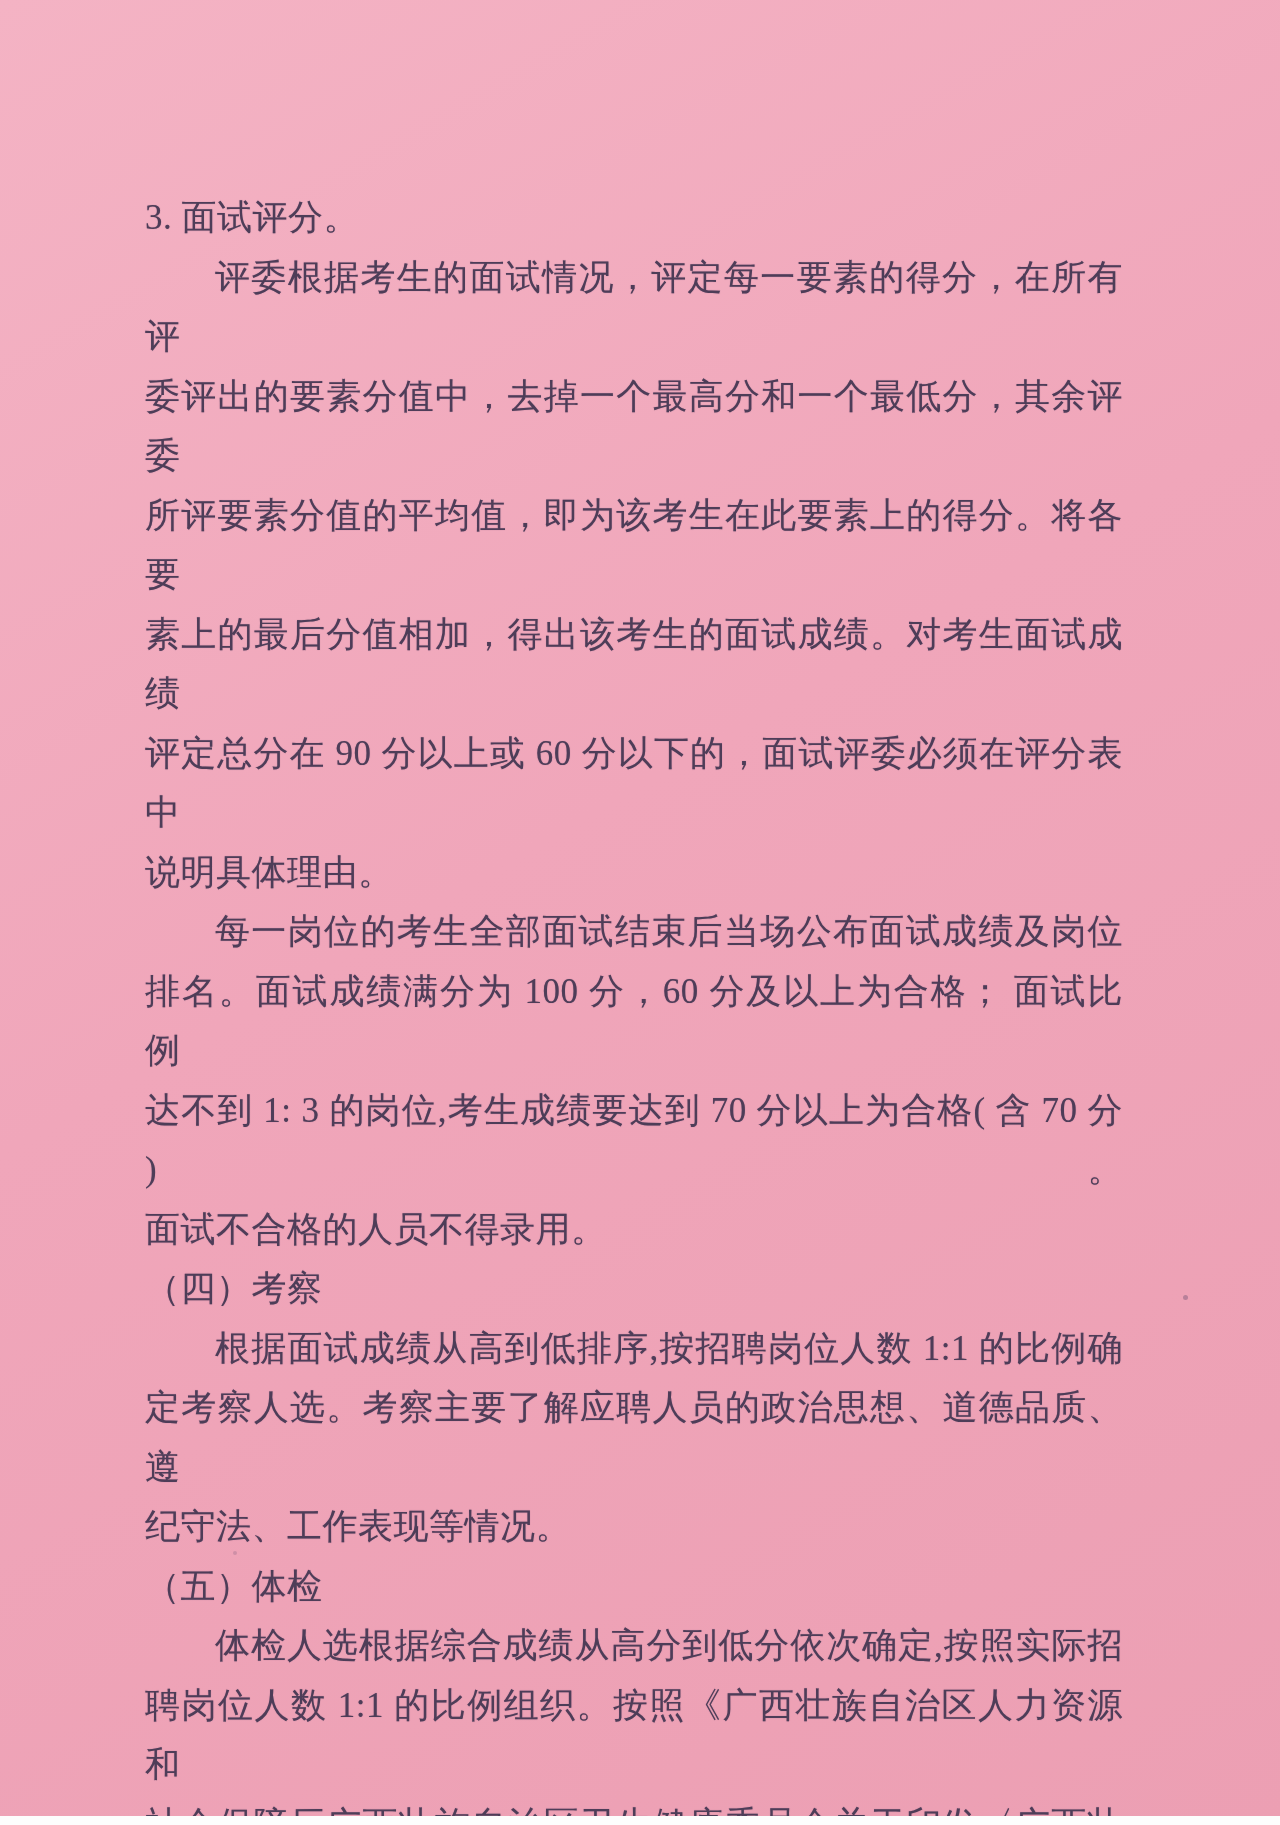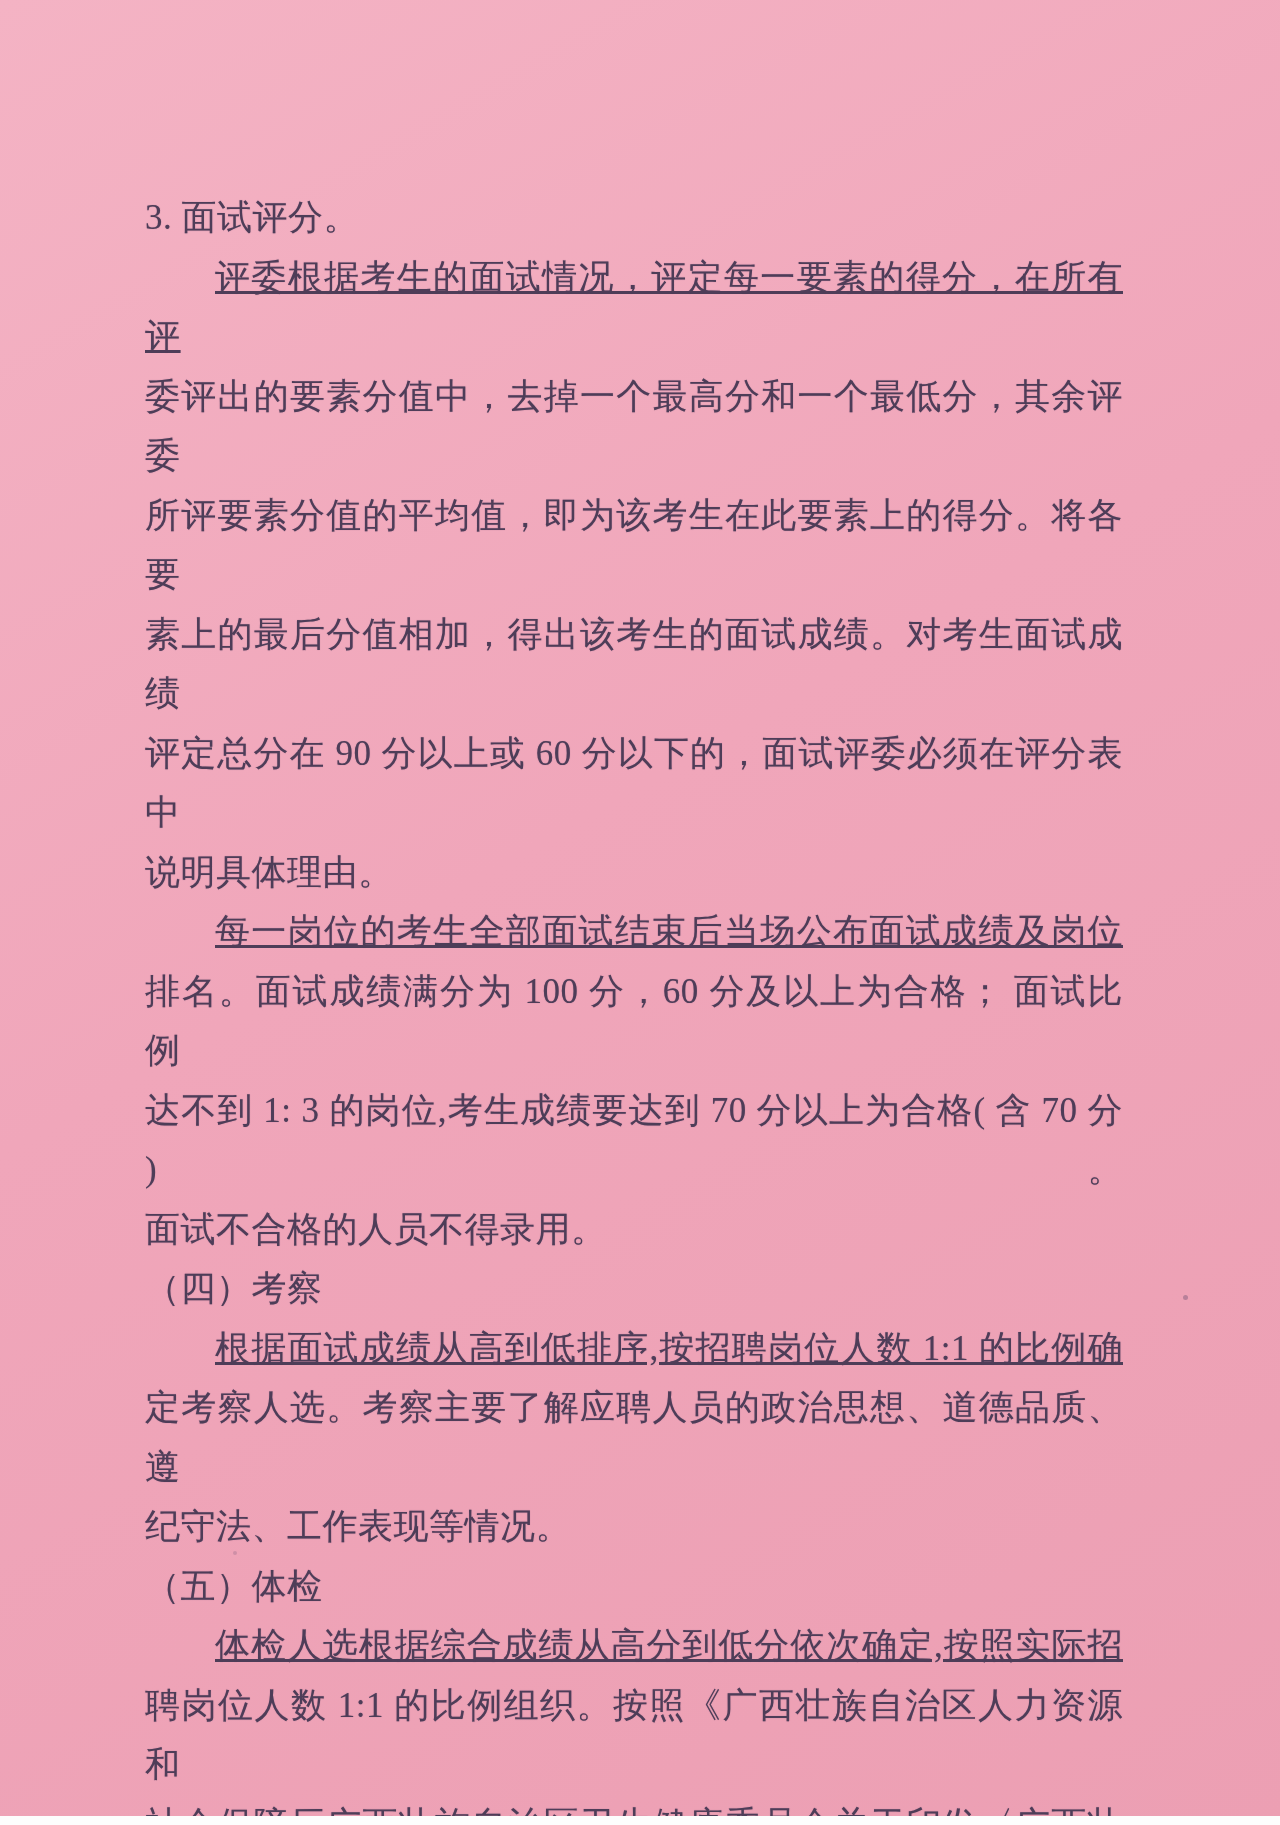--- a/index.html
+++ b/index.html
@@ -21,21 +21,21 @@
     line-height: 59.5px;
     letter-spacing: 0.5px;
     text-shadow: 0 0 1px rgba(80, 60, 95, 0.45);
     white-space: pre-wrap;
   }
   .line { min-height: 59.5px; }
   .line.justify {
     text-align: justify;
     text-align-last: justify;
   }
-  .line.indent { text-indent: 70px; text-decoration: underline; }
+  .line.indent { text-indent: 70px; }
   .speck {
     position: absolute;
     width: 5px;
     height: 5px;
     border-radius: 50%;
     background: rgba(96, 74, 108, 0.38);
   }
   .speck.faint {
     width: 4px;
     height: 4px;

